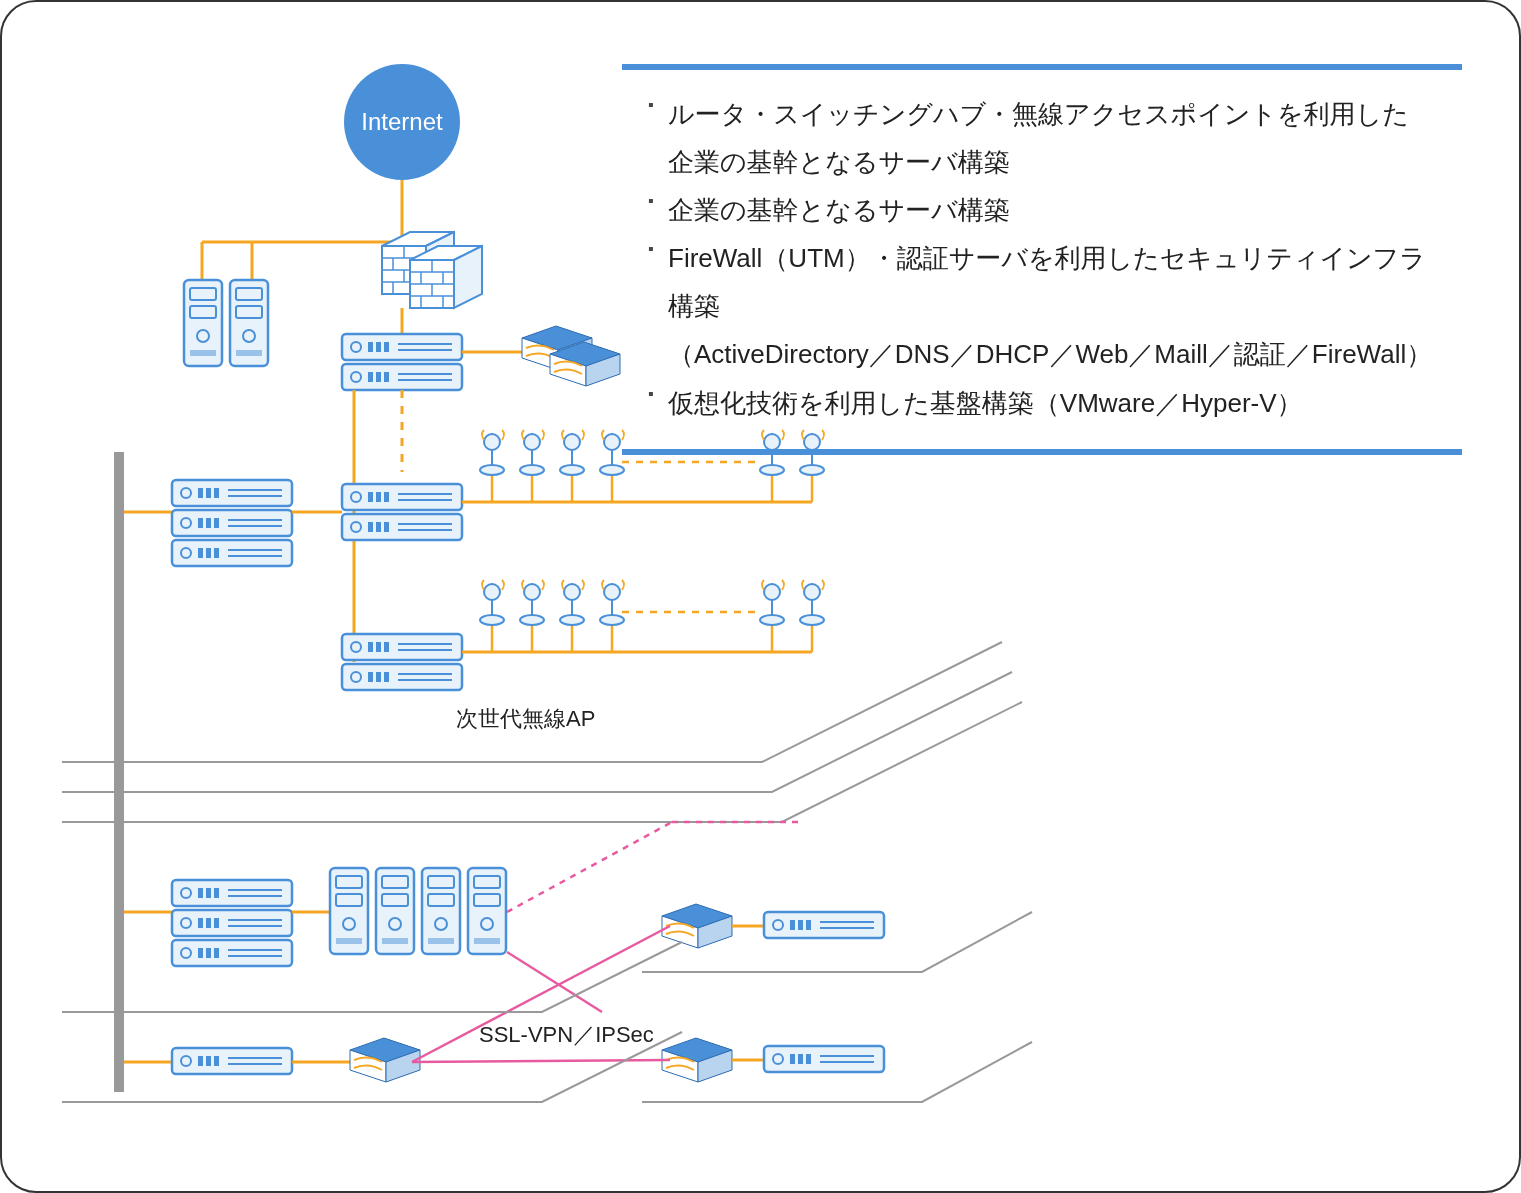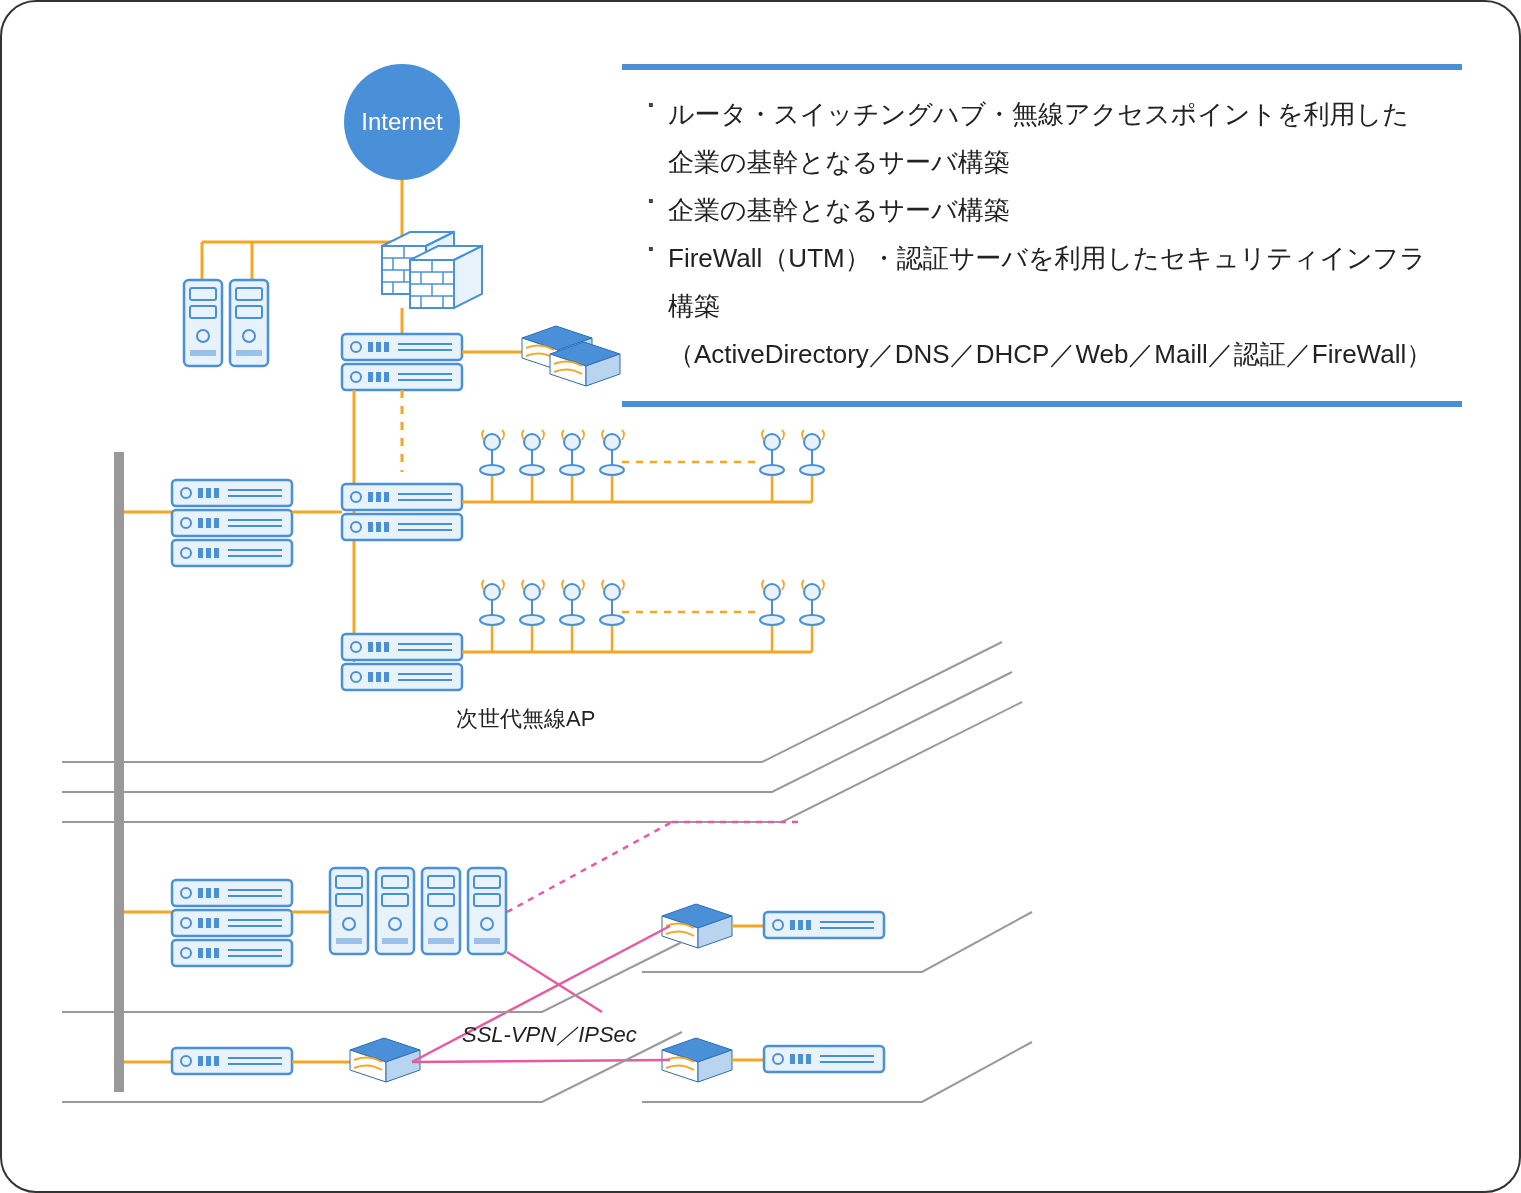--- a/index.html
+++ b/index.html
@@ -49,20 +49,21 @@
 
 <div class="frame">
 
   <div class="info-box">
     <ul>
       <li><span>ルータ・スイッチングハブ・無線アクセスポイントを利用した</span></li>
       <li class="cont"><span>企業の基幹となるサーバ構築</span></li>
       <li><span>企業の基幹となるサーバ構築</span></li>
       <li><span>FireWall（UTM）・認証サーバを利用したセキュリティインフラ構築</span></li>
       <li class="cont"><span>（ActiveDirectory／DNS／DHCP／Web／Maill／認証／FireWall）</span></li>
+      <li><span>仮想化技術を利用した基盤構築（VMware／Hyper-V）</span></li>
     </ul>
   </div>
 
   <svg width="1521" height="1193">
     <defs>
 
       <g id="rackUnit">
         <rect x="0" y="0" width="120" height="26" rx="4" fill="#e8f2fb" stroke="#4a90d9" stroke-width="2.5"></rect>
         <circle cx="14" cy="13" r="5" fill="none" stroke="#4a90d9" stroke-width="2"></circle>
         <rect x="26" y="8" width="5" height="10" fill="#4a90d9"></rect>
@@ -232,15 +233,15 @@
 
     <g stroke="#999999" stroke-width="2" fill="none">
       <path d="M60,1010 L540,1010 L680,940"></path>
       <path d="M60,1100 L540,1100 L680,1030"></path>
       <path d="M640,970 L920,970 L1030,910"></path>
       <path d="M640,1100 L920,1100 L1030,1040"></path>
     </g>
   </svg>
 
   <div class="diagram-label" style="left:454px; top:702px;">次世代無線AP</div>
-  <div class="diagram-label" style="left:460px; top:1018px;font-style:italic;">SSL-VPN／IPSec</div>
+  <div class="diagram-label" style="left:477px; top:1018px;">SSL-VPN／IPSec</div>
 
 </div>
 
 </body></html>

